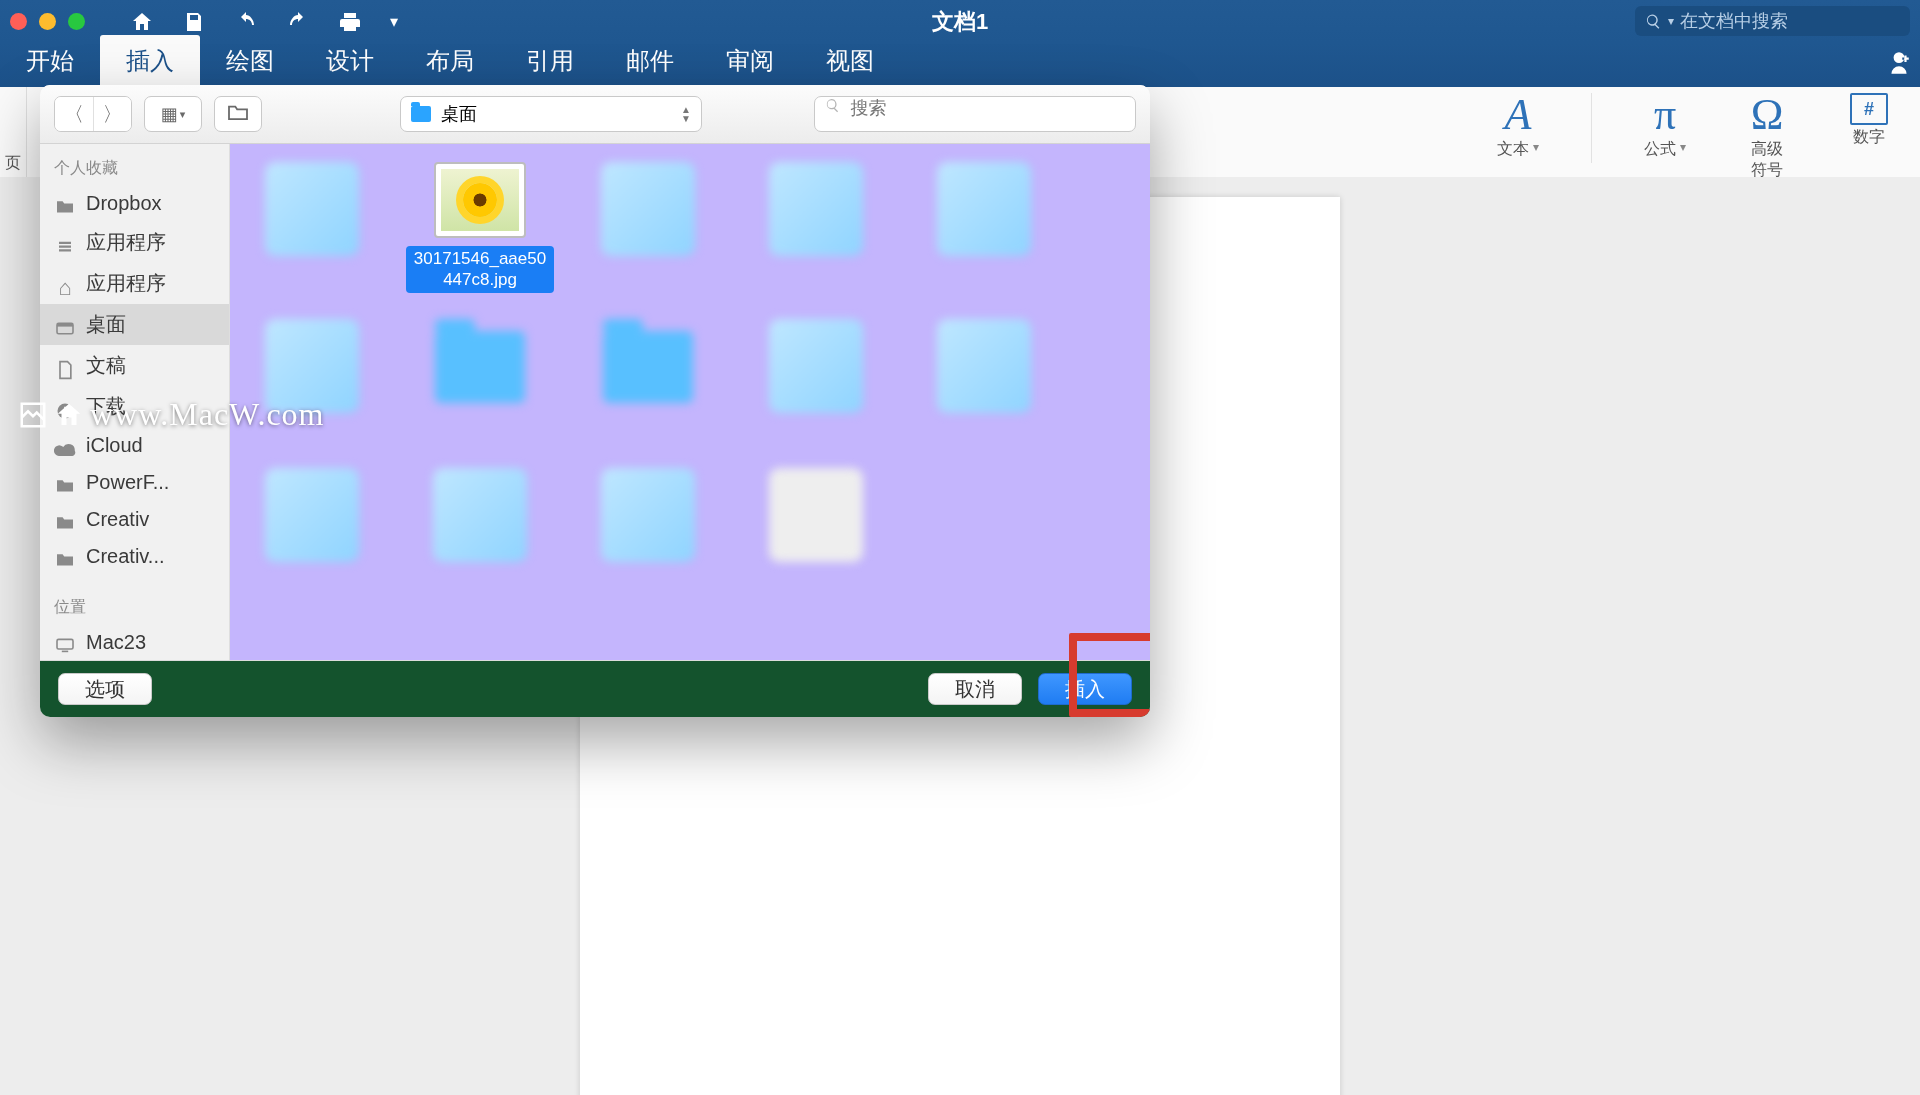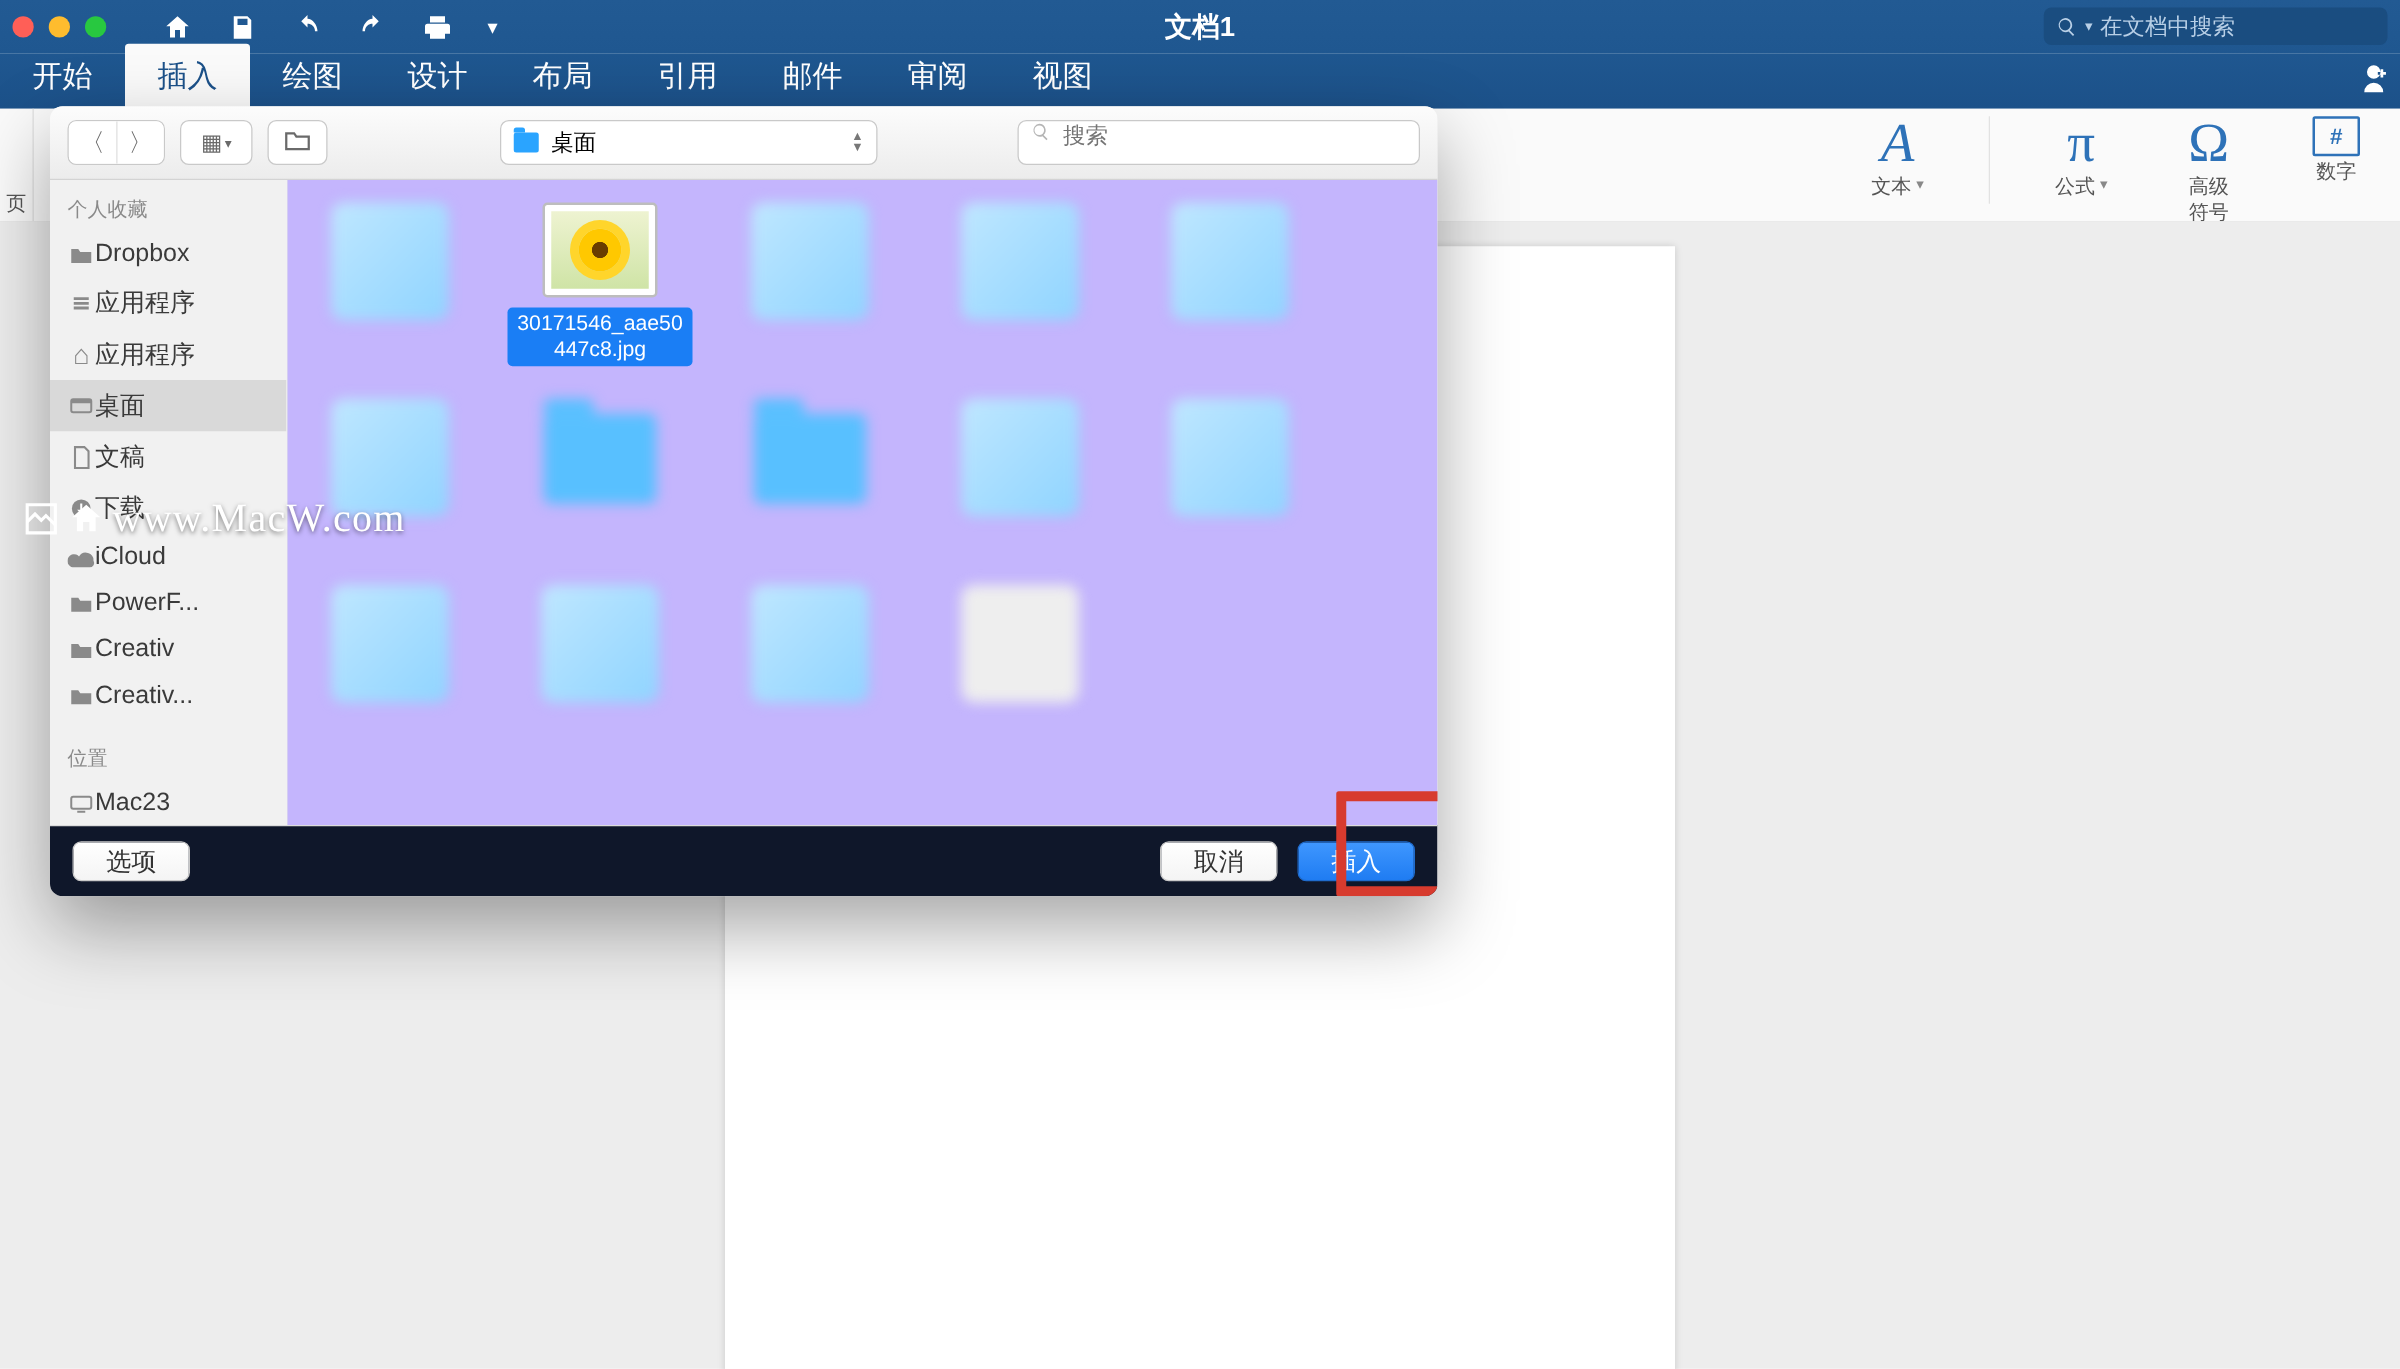--- a/index.html
+++ b/index.html
@@ -43,35 +43,35 @@
 .folderbtn{width:46px;height:34px;border:1px solid #c9c9c9;border-radius:7px;background:#fff;display:flex;align-items:center;justify-content:center;color:#6a6a6a;cursor:pointer}
 .loc-pop{flex:0 0 280px;height:34px;border:1px solid #c9c9c9;border-radius:7px;background:#fff;display:flex;align-items:center;padding:0 10px;gap:10px;margin-left:auto;margin-right:100px;cursor:pointer}
 .loc-pop .fold{width:20px;height:16px;background:#2aa4ff;border-radius:2px;position:relative}
 .loc-pop .fold::before{content:"";position:absolute;top:-4px;left:0;width:9px;height:4px;background:#2aa4ff;border-radius:2px 2px 0 0}
 .loc-pop .stepper{margin-left:auto;display:flex;flex-direction:column;font-size:10px;color:#777;line-height:9px}
 .dlg-search{flex:0 0 300px;height:34px;border:1px solid #c9c9c9;border-radius:7px;background:#fff;display:flex;align-items:flex-start;padding:0 10px;color:#b5b5b5;gap:8px}
 .dlg-search input{border:none;outline:none;width:100%;font-size:18px;color:#333;background:transparent}
 .dlg-body{flex:1;display:flex;min-height:0}
 .sidebar{width:189px;background:#f1f1f1;border-right:1px solid #dedede;overflow:auto;padding-top:8px}
 .sb-head{font-size:16px;color:#8a8a8a;padding:6px 14px}
-.sb-item{display:flex;align-items:center;padding:7px 14px;color:#3a3a3a;font-size:20px;cursor:pointer;white-space:nowrap;overflow:hidden;text-overflow:ellipsis}
+.sb-item{display:flex;align-items:flex-end;gap:10px;padding:7px 14px;color:#3a3a3a;font-size:20px;cursor:pointer;white-space:nowrap;overflow:hidden;text-overflow:ellipsis}
 .sb-item.active{background:#d9d9d9}
 .sb-item .ic{width:22px;height:18px;flex:0 0 22px;display:flex;align-items:center;justify-content:center;color:#8a8a8a}
 .files{flex:1;background:#c4b5fd;overflow:auto;padding:18px 8px;display:flex;flex-wrap:wrap;align-content:flex-start;gap:26px 20px}
 .fitem{width:148px;display:flex;flex-direction:column;align-items:center;gap:8px}
 .thumb{width:94px;height:94px;border-radius:10px;background:linear-gradient(135deg,#bfe7ff,#8fd4ff);filter:blur(5px)}
 .thumb.folder{width:90px;height:72px;background:#58c0ff;border-radius:6px;margin-top:12px;filter:blur(5px)}
 .thumb.folder::before{content:"";display:block;width:40px;height:12px;background:#58c0ff;border-radius:6px 6px 0 0;position:relative;top:-12px}
 .fitem.selected .frame{border:2px solid #bdbdbd;padding:5px;background:#fff;border-radius:4px}
 .frame{padding:0}
 .sunflower{width:78px;height:62px;background:linear-gradient(#eef3d1,#cfe4a6);display:flex;align-items:center;justify-content:center}
 .sunflower .sf{width:34px;height:34px;border-radius:50%;background:radial-gradient(circle,#6a3b00 0 26%,#ffc800 28% 100%);box-shadow:0 0 0 7px #ffd52b}
 .fname{font-size:17px;text-align:center;line-height:1.25;color:#333;word-break:break-all;max-width:146px}
 .fitem.selected .fname{background:#1a7ef5;color:#fff;border-radius:4px;padding:2px 4px}
-.dlg-footer{height:56px;border-top:1px solid #dcdcdc;background:#0f172a;display:flex;align-items:center;padding:0 18px}
+.dlg-footer{height:56px;border-top:1px solid #dcdcdc;background:#14532d;display:flex;align-items:center;padding:0 18px}
 .btn{height:32px;border-radius:7px;padding:0 26px;border:1px solid #c9c9c9;background:linear-gradient(#fff,#f4f4f4);font-size:20px;cursor:pointer;color:#333}
 .btn.primary{background:linear-gradient(#3f97ff,#1f7cf2);color:#fff;border:1px solid #1f6bcc}
 .footer-right{margin-left:auto;display:flex;gap:16px;align-items:center}
 .red-box{position:absolute;left:1029px;bottom:0;width:128px;height:68px;border:8px solid #d73b2e;pointer-events:none;z-index:5;border-radius:2px}
 .watermark{position:absolute;left:18px;top:396px;color:#fff;font-size:32px;font-family:Georgia,serif;text-shadow:0 1px 4px rgba(0,0,0,.5);z-index:6;display:flex;align-items:center;gap:6px;letter-spacing:1px}
 .watermark svg{width:30px;height:30px;fill:#fff}
 
 .svg{display:inline-flex}
 </style>
 </head>

